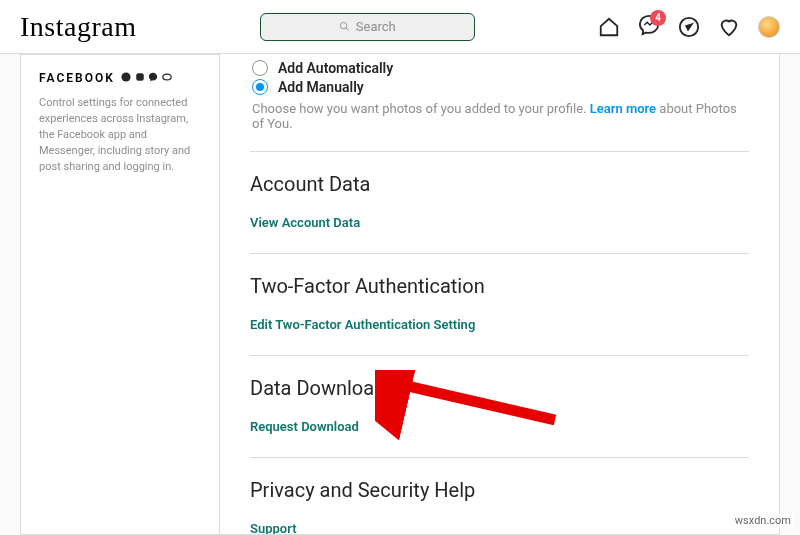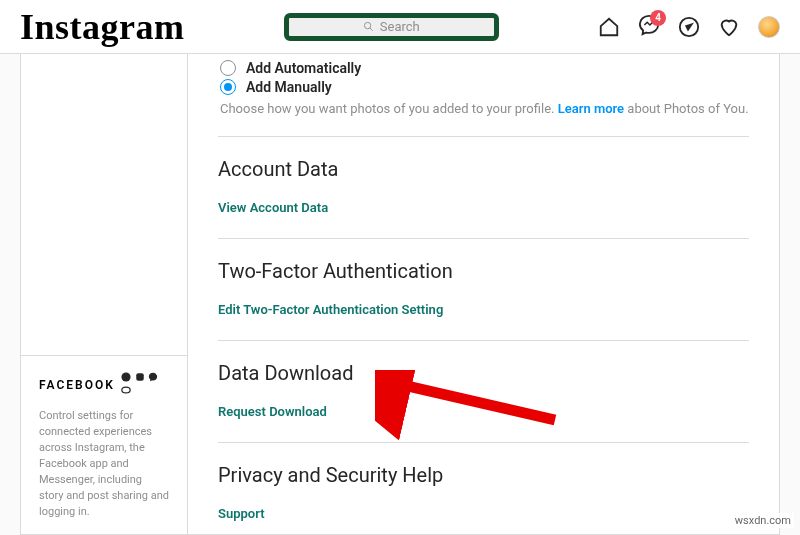--- a/index.html
+++ b/index.html
@@ -1,28 +1,28 @@
 <!DOCTYPE html>
 <html><head>
 <meta charset="utf-8">
 <style>
 * { margin: 0; padding: 0; box-sizing: border-box; }
 body { font-family: -apple-system, BlinkMacSystemFont, "Segoe UI", Roboto, Helvetica, Arial, sans-serif; background: #fafafa; width: 800px; height: 535px; overflow: hidden; position: relative; }
 .topbar { background: #fff; border-bottom: 1px solid #dbdbdb; height: 54px; display: flex; align-items: center; padding: 0 20px; }
-.logo { font-family: "Brush Script MT", cursive; font-size: 36px; font-weight: 700; letter-spacing: 0.5px; }
+.logo { font-family: "Brush Script MT", cursive; font-size: 28px; font-weight: 400; letter-spacing: 0.5px; }
 .search-wrap { flex: 1; display: flex; justify-content: center; }
-.search { background: #efefef; border: 5px solid #14532d; border-radius: 6px; height: 28px; width: 215px; display: flex; align-items: center; justify-content: center; color: #8e8e8e; font-size: 13px; }
+.search { background: #efefef; border: 1px solid #14532d; border-radius: 6px; height: 28px; width: 215px; display: flex; align-items: center; justify-content: center; color: #8e8e8e; font-size: 13px; }
 .search svg { margin-right: 6px; }
 .nav-icons { display: flex; align-items: center; gap: 18px; }
 .nav-icons svg { width: 22px; height: 22px; }
 .badge-wrap { position: relative; }
 .badge { position: absolute; top: -4px; right: -6px; background: #ed4956; color: #fff; border-radius: 50%; width: 16px; height: 16px; font-size: 10px; display: flex; align-items: center; justify-content: center; font-weight: 600; }
 .avatar { width: 22px; height: 22px; border-radius: 50%; background: radial-gradient(circle at 40% 35%, #ffd78a 0%, #f4a838 60%, #c67b1a 100%); border: 1px solid #ccc; }
 .container { display: flex; padding: 0 20px; height: calc(100% - 54px); }
-.sidebar { width: 168px; background: #fff; border: 1px solid #dbdbdb; border-top: none; display: flex; flex-direction: column; }
+.sidebar { width: 200px; background: #fff; border: 1px solid #dbdbdb; border-top: none; display: flex; flex-direction: row; }
 .sidebar-spacer { flex: 1; }
 .meta-box { border-top: 1px solid #dbdbdb; padding: 16px 18px 14px 18px; }
 .meta-title { font-size: 12px; font-weight: 600; letter-spacing: 2px; display: flex; align-items: center; gap: 6px; margin-bottom: 10px; }
 .meta-icons { font-size: 11px; letter-spacing: 1px; }
 .meta-link { color: #0095f6; font-size: 13px; font-weight: 600; margin-bottom: 6px; display: block; }
 .meta-desc { color: #8e8e8e; font-size: 11px; line-height: 1.45; }
 .content { flex: 1; background: #fff; border: 1px solid #dbdbdb; border-left: none; border-top: none; padding: 0 30px 20px 30px; overflow-y: auto; }
 .radio-group { padding-top: 6px; padding-left: 2px; }
 .radio-row { display: flex; align-items: center; gap: 10px; margin-bottom: 3px; }
 .radio { width: 16px; height: 16px; border: 1.5px solid #8e8e8e; border-radius: 50%; display: flex; align-items: center; justify-content: center; flex-shrink: 0; }

